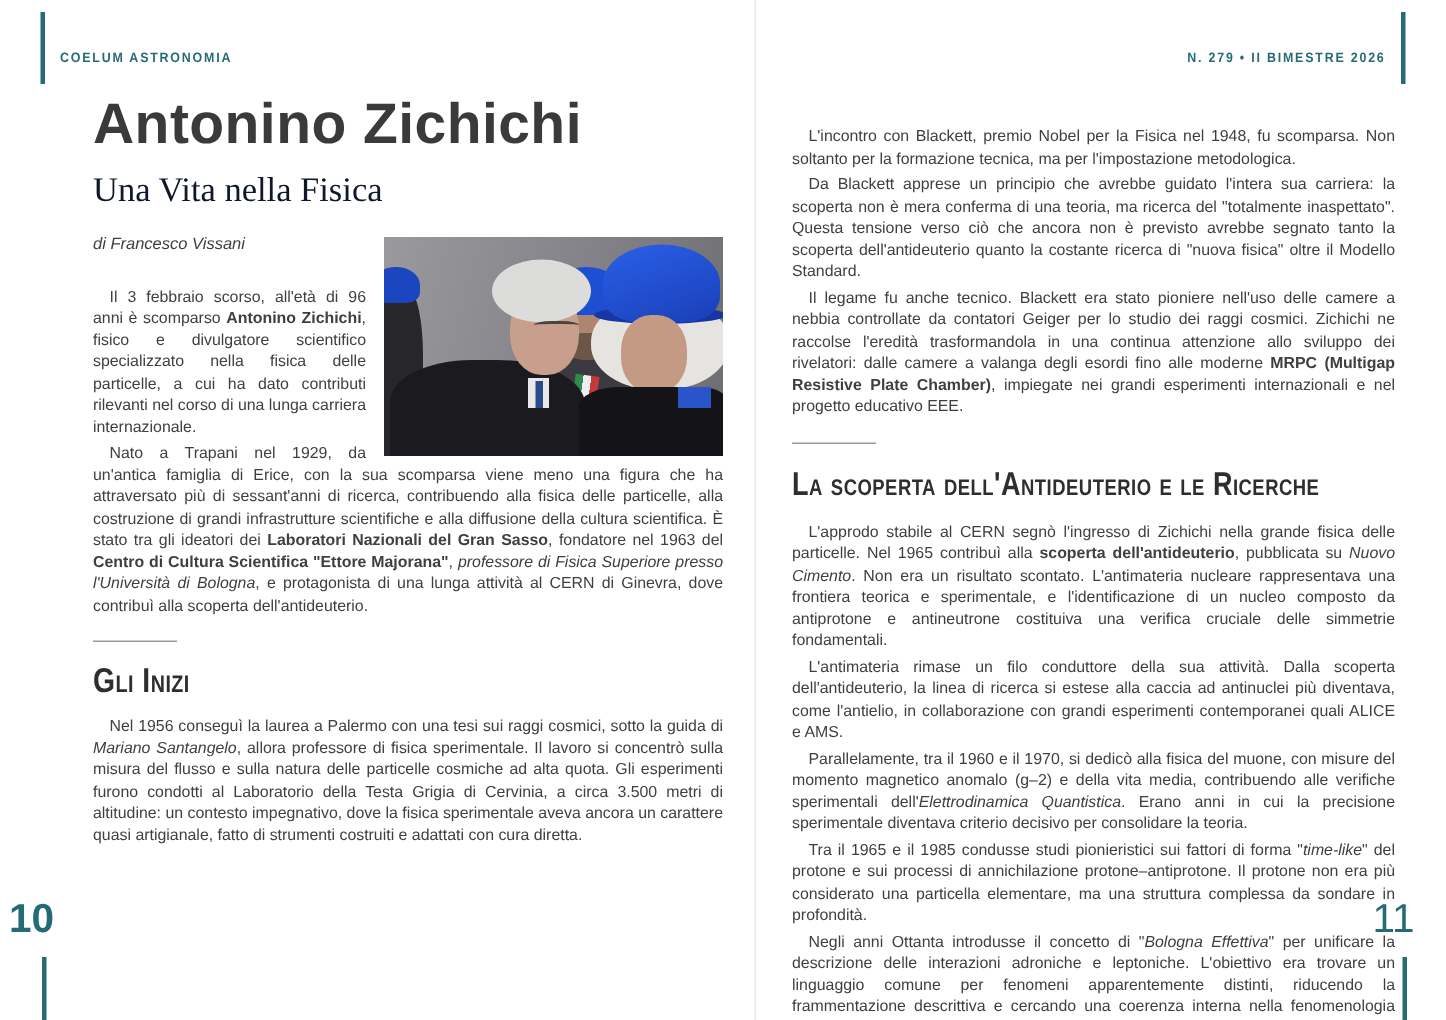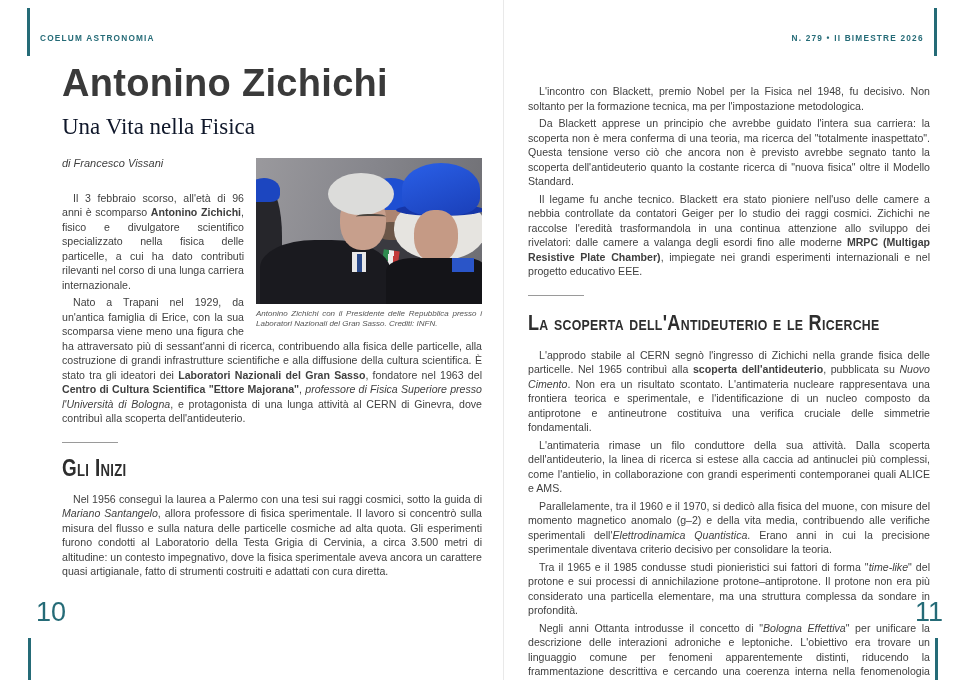--- a/index.html
+++ b/index.html
@@ -16,21 +16,21 @@
   .hdr-bar.l { left:27px; } .hdr-bar.r { right:27px; }
   .hdr-text {
     position:absolute; top:33px; font-size:9px; font-weight:700; letter-spacing:1.3px;
     color:var(--accent); transform:scaleX(0.92);
   }
   .hdr-text.l { left:40px; transform-origin:left center; }
   .hdr-text.r { right:40px; transform-origin:right center; }
 
   
   .page-num { position:absolute; top:597px; font-size:27px; font-weight:400; color:var(--accent); }
-  .page-num.l { left:36px; } .page-num.r { right:21px;text-align:center; }
+  .page-num.l { left:6px;font-weight:bold; } .page-num.r { right:21px;text-align:center; }
   .ftr-bar { position:absolute; top:638px; width:3px; height:42px; background:var(--accent); }
   .ftr-bar.l { left:28px; } .ftr-bar.r { right:26px; }
 
   
   .left-page { position:absolute; left:62px; top:64px; width:420px; }
   h1.title { margin:0; font-size:38px; line-height:1.05; font-weight:800; letter-spacing:0.3px; color:var(--title); }
   .subtitle { margin-top:10px; font-family:"Liberation Serif", serif; font-size:23px; color:#0f172a; }
   .byline { margin-top:17px; font-size:11px; font-style:italic; color:#3f3f3f; }
 
   .article-body { margin-top:22px; font-size:10.6px; line-height:1.37; text-align:justify; color:var(--ink); }
@@ -109,46 +109,45 @@
         <div class="ph-left-face"></div>
         <div class="ph-left-hair"></div>
         <div class="ph-left-glasses"></div>
         <div class="ph-right-hair"></div>
         <div class="ph-right-brim"></div>
         <div class="ph-right-helmet"></div>
         <div class="ph-right-face"></div>
         <div class="ph-right-body"></div>
         <div class="ph-right-collar"></div>
       </div>
-      <figcaption>Antonino Zichichi con il Presidente delle Repubblica presso i Laboratori Nazionali del Gran Sasso. Crediti: INFN.</figcaption>
     </figure>
     <div>
         <p><span>Il 3 febbraio scorso, all'età di 96 anni è scomparso </span><b>Antonino Zichichi</b><span>, fisico e divulgatore scientifico specializzato nella fisica delle particelle, a cui ha dato contributi rilevanti nel corso di una lunga carriera internazionale.</span></p>
         <p><span>Nato a Trapani nel 1929, da un'antica famiglia di Erice, con la sua scomparsa viene meno una figura che ha attraversato più di sessant'anni di ricerca, contribuendo alla fisica delle particelle, alla costruzione di grandi infrastrutture scientifiche e alla diffusione della cultura scientifica. È stato tra gli ideatori dei </span><b>Laboratori Nazionali del Gran Sasso</b><span>, fondatore nel 1963 del </span><b>Centro di Cultura Scientifica "Ettore Majorana"</b><span>, </span><i>professore di Fisica Superiore presso l'Università di Bologna</i><span>, e protagonista di una lunga attività al CERN di Ginevra, dove contribuì alla scoperta dell'antideuterio.</span></p>
       </div>
   </div>
 
   <div class="rule"></div>
   <h2 class="section-h">Gli Inizi</h2>
   <div class="article-body" style="margin-top:0">
       <p><span>Nel 1956 conseguì la laurea a Palermo con una tesi sui raggi cosmici, sotto la guida di </span><i>Mariano Santangelo</i><span>, allora professore di fisica sperimentale. Il lavoro si concentrò sulla misura del flusso e sulla natura delle particelle cosmiche ad alta quota. Gli esperimenti furono condotti al Laboratorio della Testa Grigia di Cervinia, a circa 3.500 metri di altitudine: un contesto impegnativo, dove la fisica sperimentale aveva ancora un carattere quasi artigianale, fatto di strumenti costruiti e adattati con cura diretta.</span></p>
     </div>
 </div>
 
 <div class="right-page">
   <div>
-      <p><span>L'incontro con Blackett, premio Nobel per la Fisica nel 1948, fu decisivo. Non soltanto per la formazione tecnica, ma per l'impostazione metodologica.</span></p>
+      <p><span>L'incontro con Blackett, premio Nobel per la Fisica nel 1948, fu scomparsa. Non soltanto per la formazione tecnica, ma per l'impostazione metodologica.</span></p>
       <p><span>Da Blackett apprese un principio che avrebbe guidato l'intera sua carriera: la scoperta non è mera conferma di una teoria, ma ricerca del "totalmente inaspettato". Questa tensione verso ciò che ancora non è previsto avrebbe segnato tanto la scoperta dell'antideuterio quanto la costante ricerca di "nuova fisica" oltre il Modello Standard.</span></p>
       <p><span>Il legame fu anche tecnico. Blackett era stato pioniere nell'uso delle camere a nebbia controllate da contatori Geiger per lo studio dei raggi cosmici. Zichichi ne raccolse l'eredità trasformandola in una continua attenzione allo sviluppo dei rivelatori: dalle camere a valanga degli esordi fino alle moderne </span><b>MRPC (Multigap Resistive Plate Chamber)</b><span>, impiegate nei grandi esperimenti internazionali e nel progetto educativo EEE.</span></p>
     </div>
   <div class="rule"></div>
   <h2 class="section-h">La scoperta dell'Antideuterio e le Ricerche</h2>
   <div>
       <p><span>L'approdo stabile al CERN segnò l'ingresso di Zichichi nella grande fisica delle particelle. Nel 1965 contribuì alla </span><b>scoperta dell'antideuterio</b><span>, pubblicata su </span><i>Nuovo Cimento</i><span>. Non era un risultato scontato. L'antimateria nucleare rappresentava una frontiera teorica e sperimentale, e l'identificazione di un nucleo composto da antiprotone e antineutrone costituiva una verifica cruciale delle simmetrie fondamentali.</span></p>
-      <p><span>L'antimateria rimase un filo conduttore della sua attività. Dalla scoperta dell'antideuterio, la linea di ricerca si estese alla caccia ad antinuclei più complessi, come l'antielio, in collaborazione con grandi esperimenti contemporanei quali ALICE e AMS.</span></p>
+      <p><span>L'antimateria rimase un filo conduttore della sua attività. Dalla scoperta dell'antideuterio, la linea di ricerca si estese alla caccia ad antinuclei più diventava, come l'antielio, in collaborazione con grandi esperimenti contemporanei quali ALICE e AMS.</span></p>
       <p><span>Parallelamente, tra il 1960 e il 1970, si dedicò alla fisica del muone, con misure del momento magnetico anomalo (g–2) e della vita media, contribuendo alle verifiche sperimentali dell'</span><i>Elettrodinamica Quantistica</i><span>. Erano anni in cui la precisione sperimentale diventava criterio decisivo per consolidare la teoria.</span></p>
       <p><span>Tra il 1965 e il 1985 condusse studi pionieristici sui fattori di forma "</span><i>time-like</i><span>" del protone e sui processi di annichilazione protone–antiprotone. Il protone non era più considerato una particella elementare, ma una struttura complessa da sondare in profondità.</span></p>
       <p><span>Negli anni Ottanta introdusse il concetto di "</span><i>Bologna Effettiva</i><span>" per unificare la descrizione delle interazioni adroniche e leptoniche. L'obiettivo era trovare un linguaggio comune per fenomeni apparentemente distinti, riducendo la frammentazione descrittiva e cercando una coerenza interna nella fenomenologia delle collisioni ad alta energia.</span></p>
     </div>
 </div>
 
 <div class="page-num l">10</div>
 <div class="ftr-bar l"></div>
 <div class="page-num r">11</div>
 <div class="ftr-bar r"></div>

